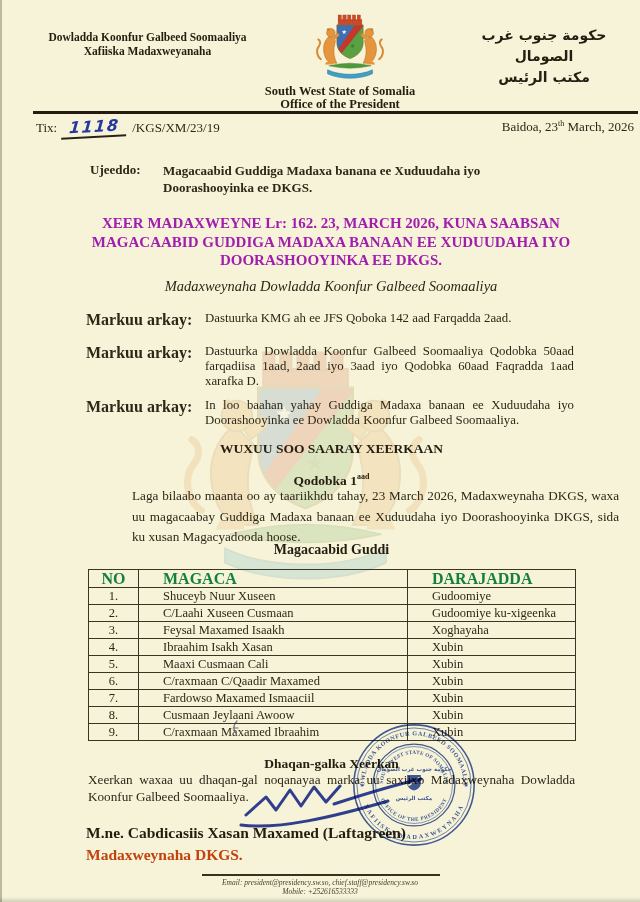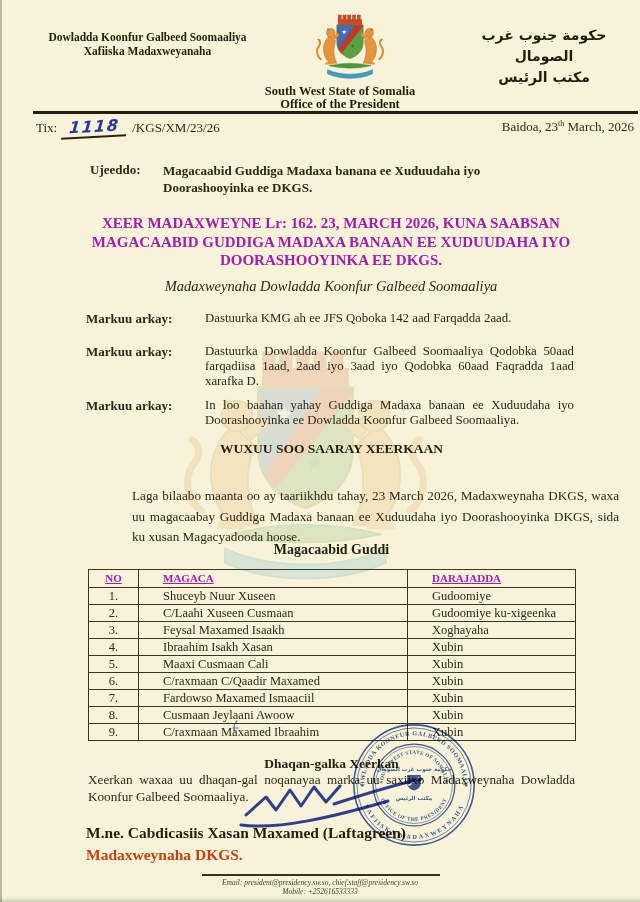--- a/index.html
+++ b/index.html
@@ -24,37 +24,37 @@
   .ref-num{display:inline-block;font-family:"DejaVu Sans",sans-serif;font-style:italic;font-weight:bold;font-size:16px;letter-spacing:1.5px;color:#2637a0;transform:rotate(-3deg) skewX(-8deg);padding:0 7px;border-bottom:2px solid #2a2313;margin:0 2px;}
   .ref-right{position:absolute;right:0;top:4px;font-size:13px;}
   sup{font-size:8px;}
   
   .uj-label{left:90px;top:162px;font-size:13px;font-weight:bold;}
   .uj-text{left:163px;top:162px;width:350px;font-size:13px;line-height:17px;font-weight:bold;}
   
   .title{left:60px;top:214px;width:542px;font-size:15px;line-height:18.5px;font-weight:bold;text-align:center;color:#a21caf;}
   .subtitle{left:60px;top:278px;width:542px;font-size:14.5px;font-style:italic;text-align:center;}
   
-  .wh-label{position:absolute;left:86px;font-size:13px;font-weight:bold;}
+  .wh-label{position:absolute;left:86px;font-size:16px;font-weight:bold;}
   .wh-text{position:absolute;left:205px;width:369px;font-size:12.8px;line-height:15px;text-align:justify;}
   
   .cheads{left:88px;width:487px;text-align:center;font-weight:bold;color:#241d10;}
   .enact{top:441px;font-size:13.5px;}
   .art-h1{top:472px;font-size:13.5px;}
   .art-h2{top:516px;font-size:14px;margin-top:26px;}
   .body-just{left:88px;width:487px;font-size:13.2px;text-align:justify;}
   .art1-body{top:486px;line-height:20.5px;margin-left:44px;}
   .art2-body{top:772px;line-height:16.5px;}
   .art2-h1{top:740px;font-size:13.5px;}
   .art2-h2{top:756px;font-size:13.5px;}
   
   .tbl-wrap{left:88px;top:569px;width:487px;}
   table{border-collapse:collapse;width:100%;table-layout:fixed;}
   th,td{border:1.6px solid #3c3425;font-size:12.5px;height:16px;line-height:13px;padding:0 2px 0 24px;overflow:hidden;white-space:nowrap;text-align:left;font-weight:normal;}
-  th{font-weight:bold;height:17px;font-size:11px;color:#a21caf;text-decoration:underline;}
+  th{font-weight:bold;height:17px;font-size:16px;color:#15803d;}
   .col-no{text-align:center;padding:0;}
   
   .sig-name{left:86px;top:824px;font-size:15.5px;font-weight:bold;color:#241d10;}
   .sig-title{left:86px;top:846px;font-size:15.5px;font-weight:bold;color:#c2410c;}
   
   .footer-rule{left:202px;top:874px;width:238px;height:2px;background:#3a3020;}
   .footer-text{left:120px;top:878px;width:400px;text-align:center;font-style:italic;font-size:7.5px;line-height:9px;color:#4a4030;}
   
   .watermark{left:163px;top:345px;width:285px;height:265px;opacity:.16;}
   .stamp{left:352px;top:723px;width:124px;height:124px;mix-blend-mode:multiply;opacity:.9;}
@@ -126,21 +126,21 @@
     <div>South West State of Somalia</div>
     <div>Office of the President</div>
   </div>
 
   <div class="abs header-rule"></div>
 
   <div class="abs ref-row">
     <div class="ref-left">
       <span>Tix:</span>
       <span class="ref-num">1118</span>
-      <span>/KGS/XM/23/26</span>
+      <span>/KGS/XM/23/19</span>
     </div>
     <div class="ref-right">
       <span>Baidoa, 23</span><sup>th</sup><span> March, 2026</span>
     </div>
   </div>
 
   <div class="abs uj-label">Ujeeddo:</div>
   <div class="abs uj-text">
     <div>Magacaabid Guddiga  Madaxa banana ee Xuduudaha iyo</div>
     <div>Doorashooyinka  ee DKGS.</div>
@@ -157,20 +157,21 @@
   <div class="wh-text" style="top:311px">Dastuurka KMG ah ee JFS Qoboka 142 aad Farqadda 2aad.</div>
 
   <div class="wh-label" style="top:344px">Markuu arkay:</div>
   <div class="wh-text" style="top:344px">Dastuurka Dowladda Koonfur Galbeed Soomaaliya Qodobka 50aad farqadiisa 1aad, 2aad iyo 3aad iyo Qodobka 60aad Faqradda 1aad xarafka D.</div>
 
   <div class="wh-label" style="top:398px">Markuu arkay:</div>
   <div class="wh-text" style="top:398px">In loo baahan yahay Guddiga Madaxa banaan ee Xuduudaha iyo Doorashooyinka ee Dowladda Koonfur Galbeed Soomaaliya.</div>
 
   <div class="abs cheads enact">WUXUU SOO SAARAY XEERKAAN</div>
 
+  <div class="abs cheads art-h1"><span>Qodobka 1</span><sup>aad</sup></div>
   <div class="abs cheads art-h2">Magacaabid Guddi</div>
   <div class="abs body-just art1-body">Laga bilaabo maanta oo ay taariikhdu tahay, 23 March 2026, Madaxweynaha DKGS, waxa uu magacaabay Guddiga Madaxa banaan ee Xuduudaha iyo Doorashooyinka DKGS, sida ku xusan Magacyadooda hoose.</div>
 
   <div class="abs tbl-wrap">
     <table>
       <colgroup>
           <col style="width:50px">
           <col style="width:269px">
           <col style="width:168px">
         </colgroup>

